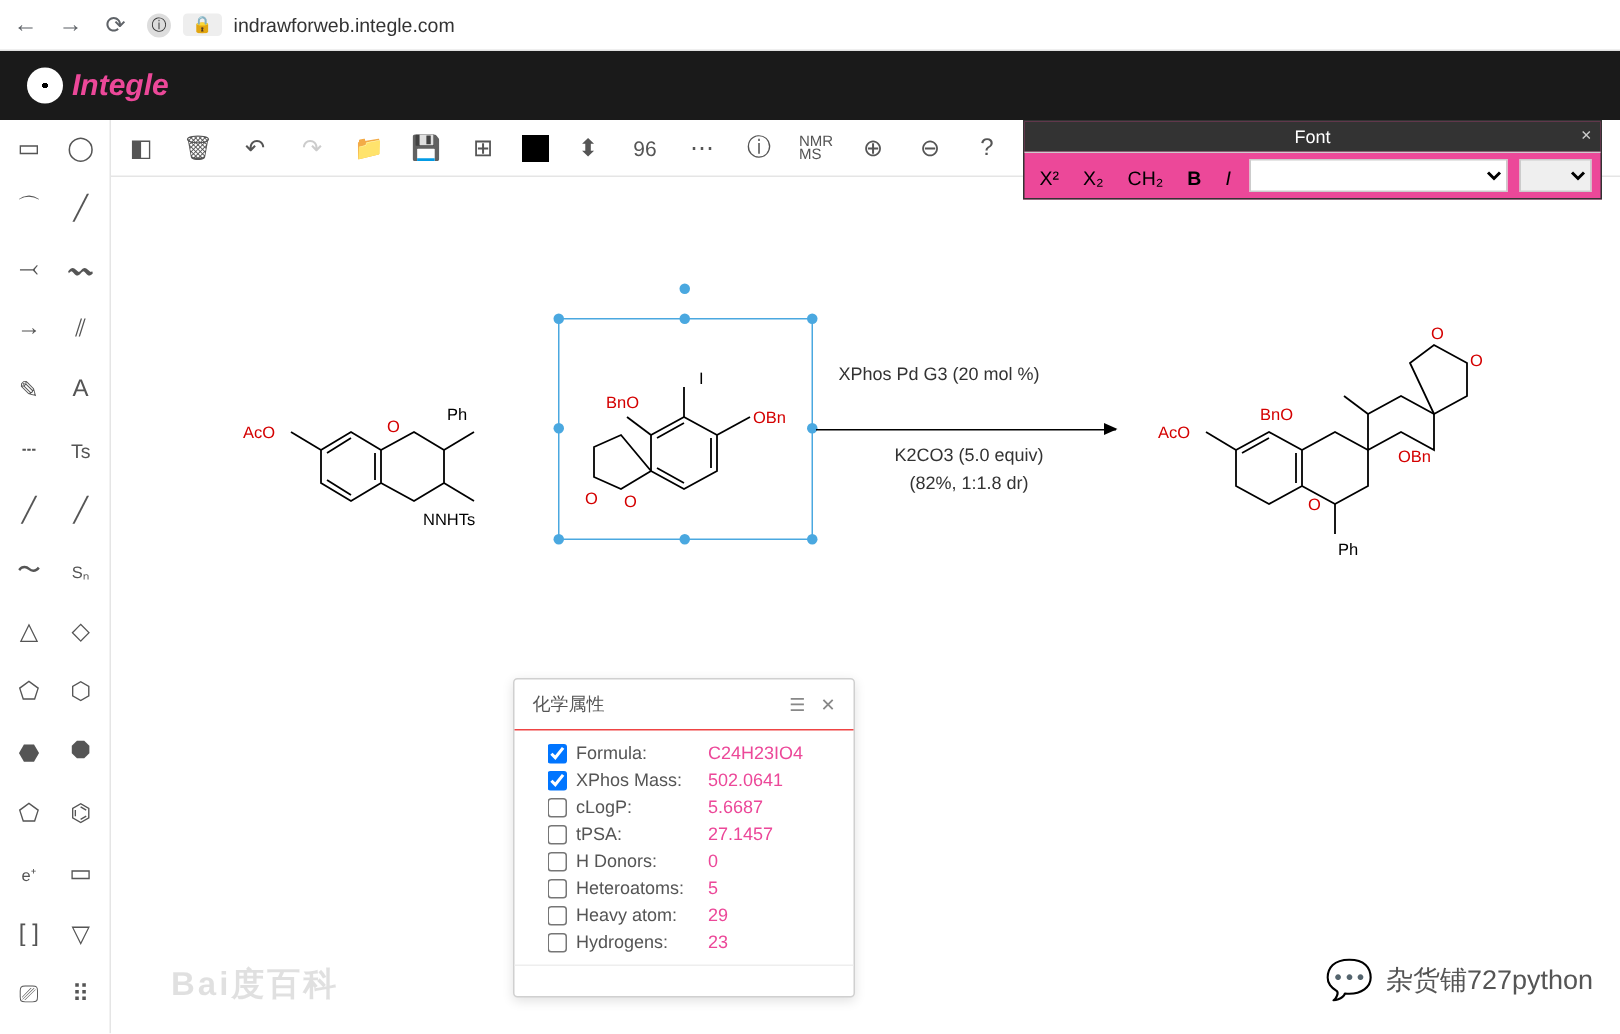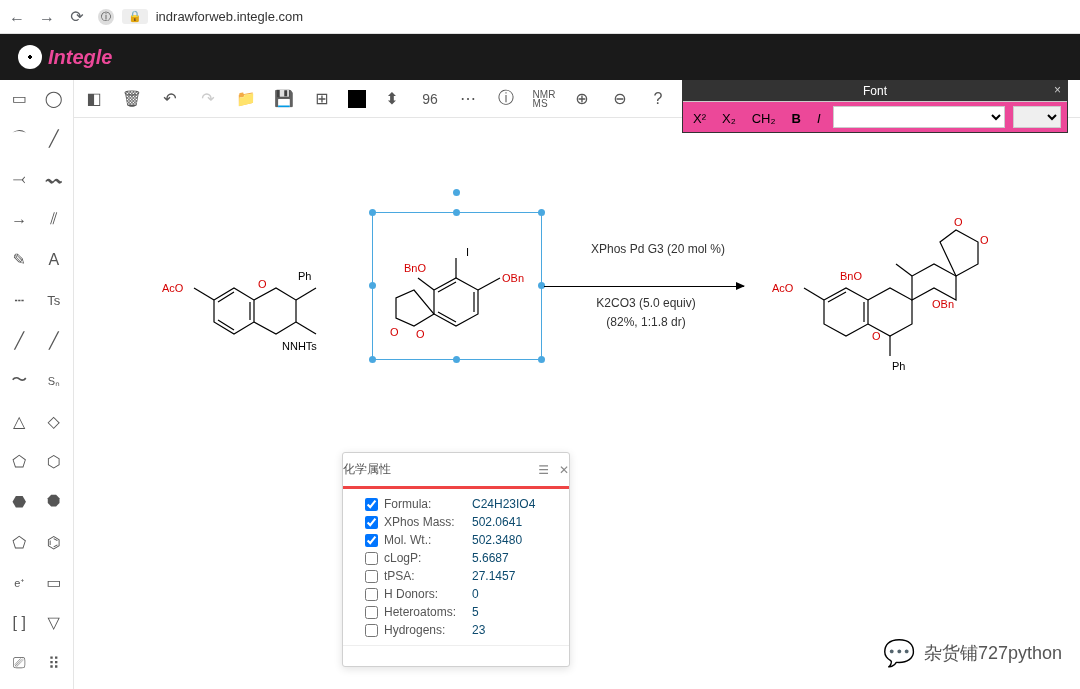--- a/index.html
+++ b/index.html
@@ -26,28 +26,28 @@
 .fmt-btn{font-size:13px;padding:2px 4px;cursor:pointer}
 .font-select{flex:1;height:22px;border:1px solid #ccc;background:#fff}
 .font-size-sel{width:48px;height:22px;border:1px solid #ccc}
 .molecule{position:absolute}
 .reaction-text{position:absolute;font-size:12px;color:#333;text-align:center;line-height:1.6}
 .arrow-line{position:absolute;height:1px;background:#000}
 .arrow-line::after{content:'';position:absolute;right:-1px;top:-4px;border-left:9px solid #000;border-top:4px solid transparent;border-bottom:4px solid transparent}
 .sel-box{position:absolute;border:1px solid #4aa8e0}
 .sel-handle{position:absolute;width:7px;height:7px;background:#4aa8e0;border-radius:50%}
 .prop-panel{position:absolute;left:268px;top:372px;width:228px;background:#fff;border:1px solid #d0d0d0;border-radius:3px;box-shadow:0 2px 8px rgba(0,0,0,.12);font-size:12px}
-.prop-head{display:flex;align-items:center;justify-content:space-between;padding:8px 0;border-bottom:3px solid #ef4444}
+.prop-head{display:flex;align-items:center;justify-content:space-between;padding:8px 12px;border-bottom:1px solid #ef4444}
 .prop-title{color:#555}
 .prop-icons{display:flex;gap:10px;color:#888;cursor:pointer}
 .prop-body{padding:6px 10px}
 .prop-row{display:flex;align-items:center;padding:2px 12px;gap:6px}
 .prop-row input{margin:0}
 .prop-label{width:82px;color:#555}
-.prop-val{color:#0c4a6e}
+.prop-val{color:#ec4899}
 .prop-foot{display:flex;align-items:center;justify-content:space-between;padding:10px;border-top:1px solid #eee}
 .watermark-l{position:absolute;left:40px;bottom:18px;font-size:22px;color:rgba(0,0,0,.12);font-weight:bold;letter-spacing:2px}
 .watermark-r{position:absolute;right:18px;bottom:20px;display:flex;align-items:center;gap:8px;color:#555;font-size:18px}
 .wechat-ico{width:32px;height:32px;display:flex;align-items:center;justify-content:center;color:#7bb32e;font-size:26px}
 .mol-label{font-size:11px;fill:#d40000}
 .mol-label-k{font-size:11px;fill:#000}
 </style>
 </head>
 <body>
 
@@ -177,21 +177,21 @@
         <path d="M60,70 L44,58"></path>
       </g>
       <text x="30" y="52" class="mol-label">BnO</text>
       <text x="92" y="36" class="mol-label-k">I</text>
       <text x="128" y="62" class="mol-label">OBn</text>
       <text x="16" y="116" class="mol-label">O</text>
       <text x="42" y="118" class="mol-label">O</text>
     </svg>
 
     <div class="arrow-line" style="left:470px;top:206px;width:200px"></div>
-    <div class="reaction-text" style="left:484px;top:160px;width:200px">
+    <div class="reaction-text" style="left:452px;top:160px;width:200px">
       <div>XPhos Pd G3 (20 mol %)</div>
     </div>
     <div class="reaction-text" style="left:472px;top:214px;width:200px">
       <div>K2CO3 (5.0 equiv)</div>
       <div>(82%, 1:1.8 dr)</div>
     </div>
 
     <svg class="molecule" style="left:690px;top:100px" width="260" height="200">
       <g stroke="#000" stroke-width="1.2" fill="none">
         <path d="M60,120 L82,108 L104,120 L104,144 L82,156 L60,144 Z"></path>
@@ -225,54 +225,55 @@
             <input type="checkbox" checked="" style="">
     <span class="prop-label">Formula:</span>
     <span class="prop-val">C24H23IO4</span>
           </div>
           <div class="prop-row">
             <input type="checkbox" checked="" style="">
     <span class="prop-label">XPhos Mass:</span>
     <span class="prop-val">502.0641</span>
           </div>
           <div class="prop-row">
-            <input type="checkbox" checked="" style="">
-    <span class="prop-label">Mol. Wt.:</span>
-    <span class="prop-val">502.3480</span>
-          </div>
-          <div class="prop-row">
             <input type="checkbox" style="">
     <span class="prop-label">cLogP:</span>
     <span class="prop-val">5.6687</span>
           </div>
           <div class="prop-row">
             <input type="checkbox" style="">
     <span class="prop-label">tPSA:</span>
     <span class="prop-val">27.1457</span>
           </div>
           <div class="prop-row">
             <input type="checkbox" style="">
     <span class="prop-label">H Donors:</span>
     <span class="prop-val">0</span>
           </div>
           <div class="prop-row">
             <input type="checkbox" style="">
     <span class="prop-label">Heteroatoms:</span>
     <span class="prop-val">5</span>
+          </div>
+          <div class="prop-row">
+            <input type="checkbox" style="">
+    <span class="prop-label">Heavy atom:</span>
+    <span class="prop-val">29</span>
           </div>
           <div class="prop-row">
             <input type="checkbox" style="">
     <span class="prop-label">Hydrogens:</span>
     <span class="prop-val">23</span>
           </div>
         </div>
       <div class="prop-foot">
         
         
       </div>
     </div>
 
+    <div class="watermark-l">Bai​度​百科</div>
     <div class="watermark-r">
       <span class="wechat-ico">💬</span>
       <span>杂货铺727python</span>
     </div>
   </div>
 </div>
 
 </body></html>

